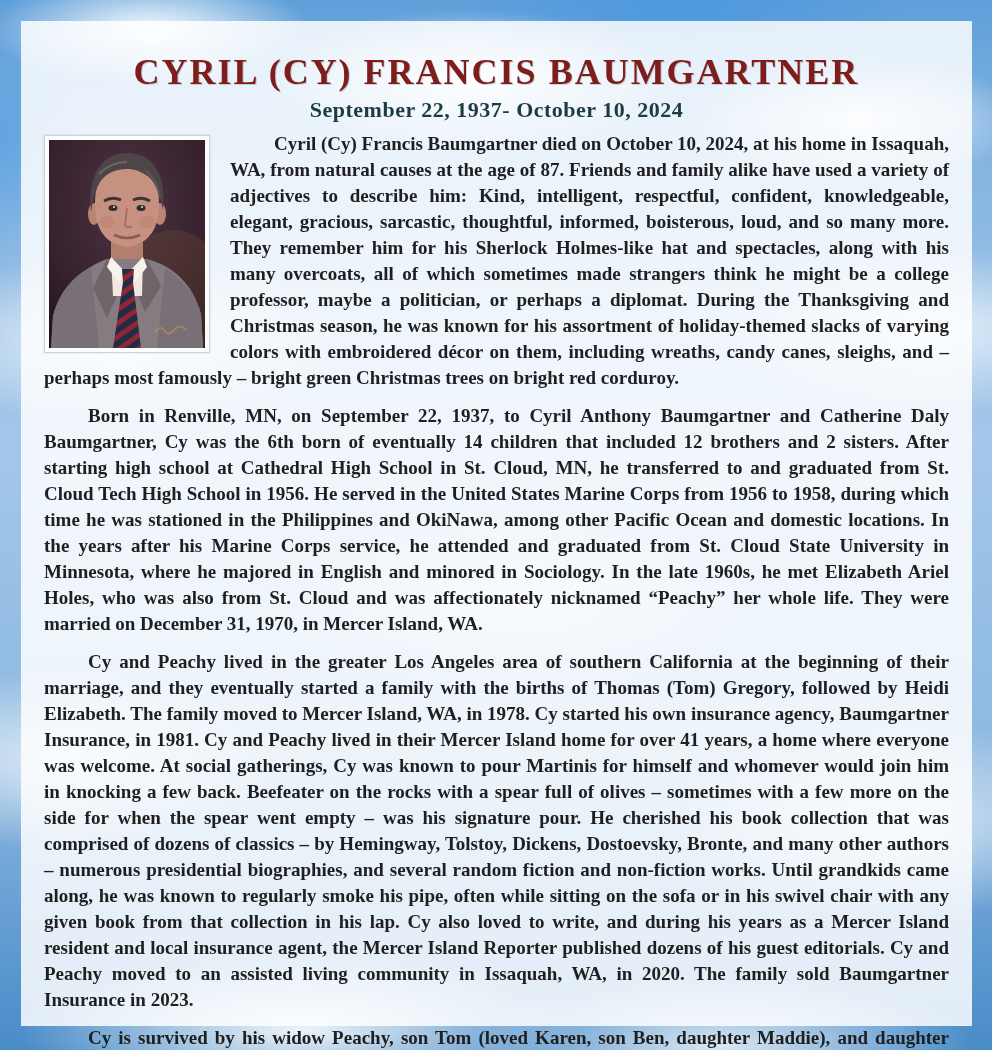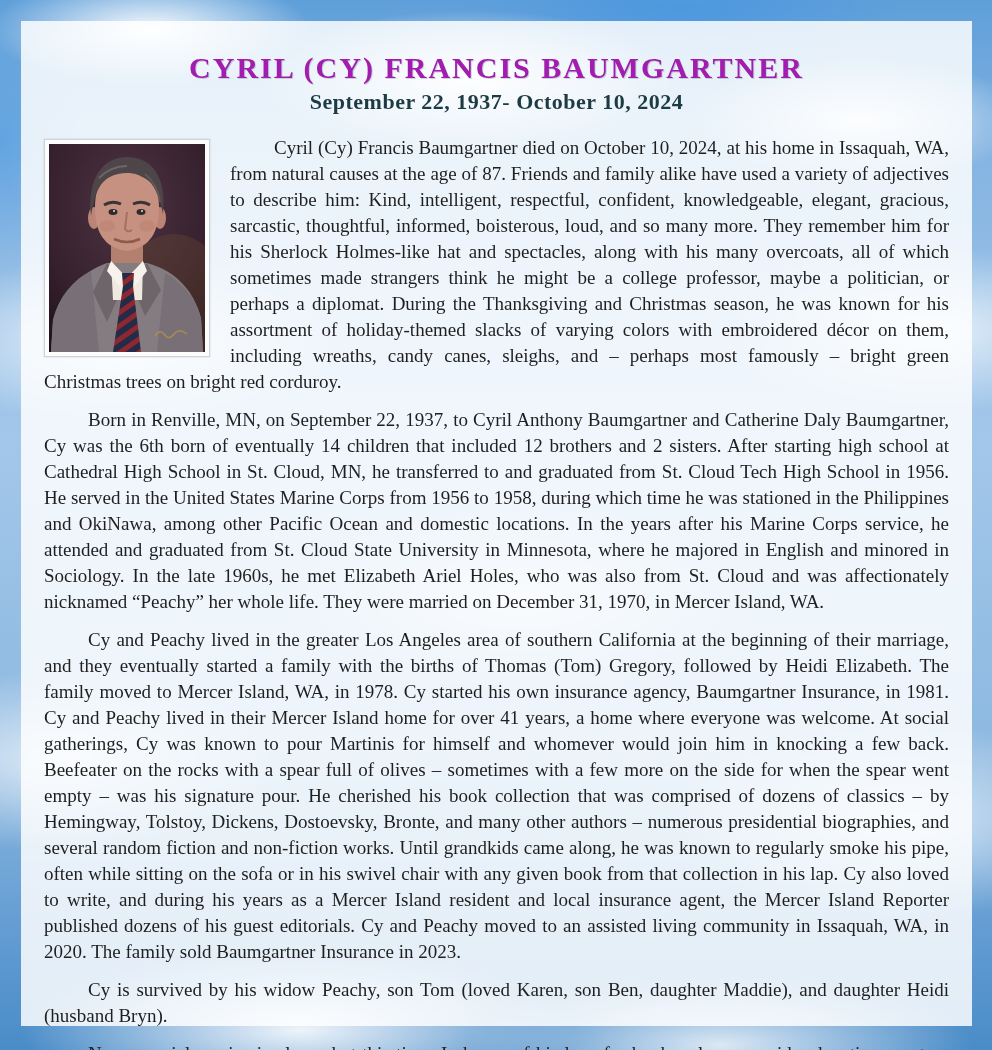--- a/index.html
+++ b/index.html
@@ -28,47 +28,48 @@
 
   .page {
     position: absolute;
     left: 21px; top: 21px; right: 20px; bottom: 24px;
     background: rgba(255,255,255,0.84);
     padding: 30px 23px 0 23px;
   }
 
   .obit-title {
     text-align: center;
-    font-size: 30px;
+    font-size: 36px;
     font-weight: bold;
     letter-spacing: 2px;
-    color: #a21caf;
+    color: #7f1d1d;
     text-shadow: 1px 1px 0 rgba(120,140,150,0.35);
   }
 
   .obit-dates {
     text-align: center;
     font-size: 22px;
     font-weight: bold;
     letter-spacing: 0.5px;
     color: #1d3b43;
     margin-top: 4px;
-    margin-bottom: 20px;
+    margin-bottom: 8px;
   }
 
   .body-text {
     color: #1f1f1f;
     font-size: 19px;
     line-height: 26px;
     text-align: justify;
   }
 
   .body-text p {
     text-indent: 44px;
     margin-bottom: 12px;
+    font-weight: bold;
   }
 
   .body-text p.clear-first { clear: none; }
   .body-text p.after-photo { clear: both; }
 
   .photo-frame {
     float: left;
     width: 166px;
     height: 218px;
     margin: 4px 20px 6px 0;

